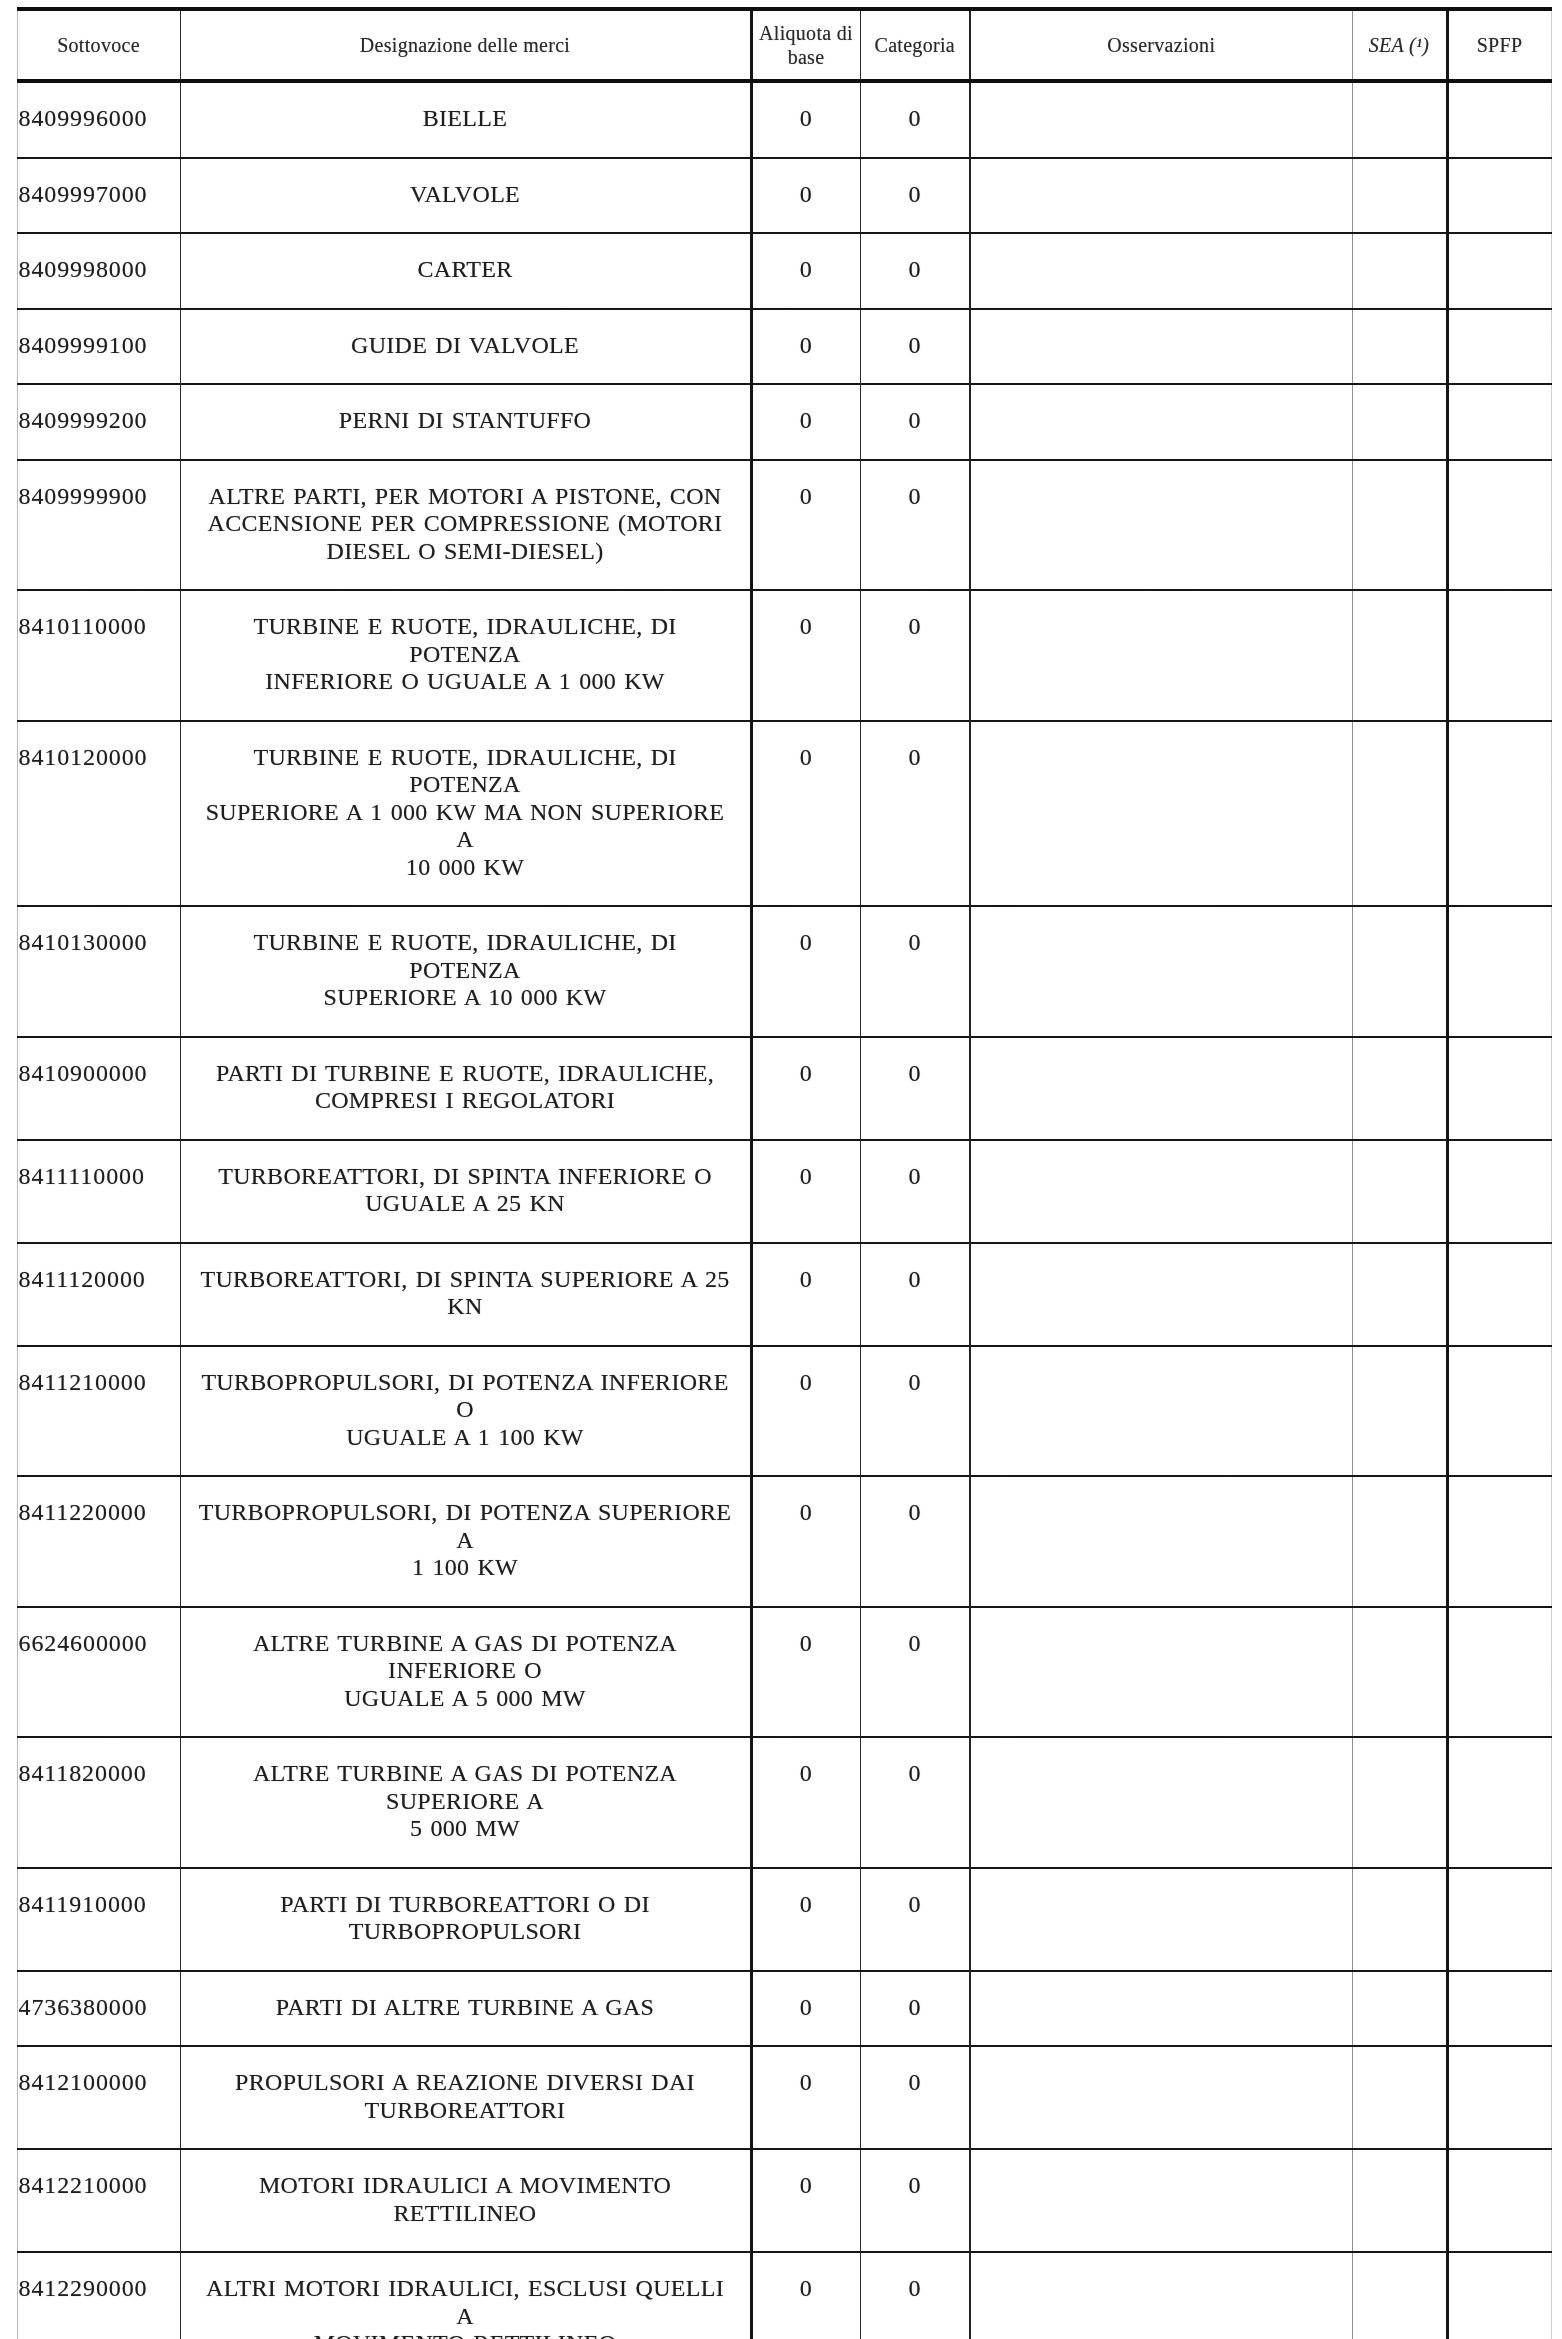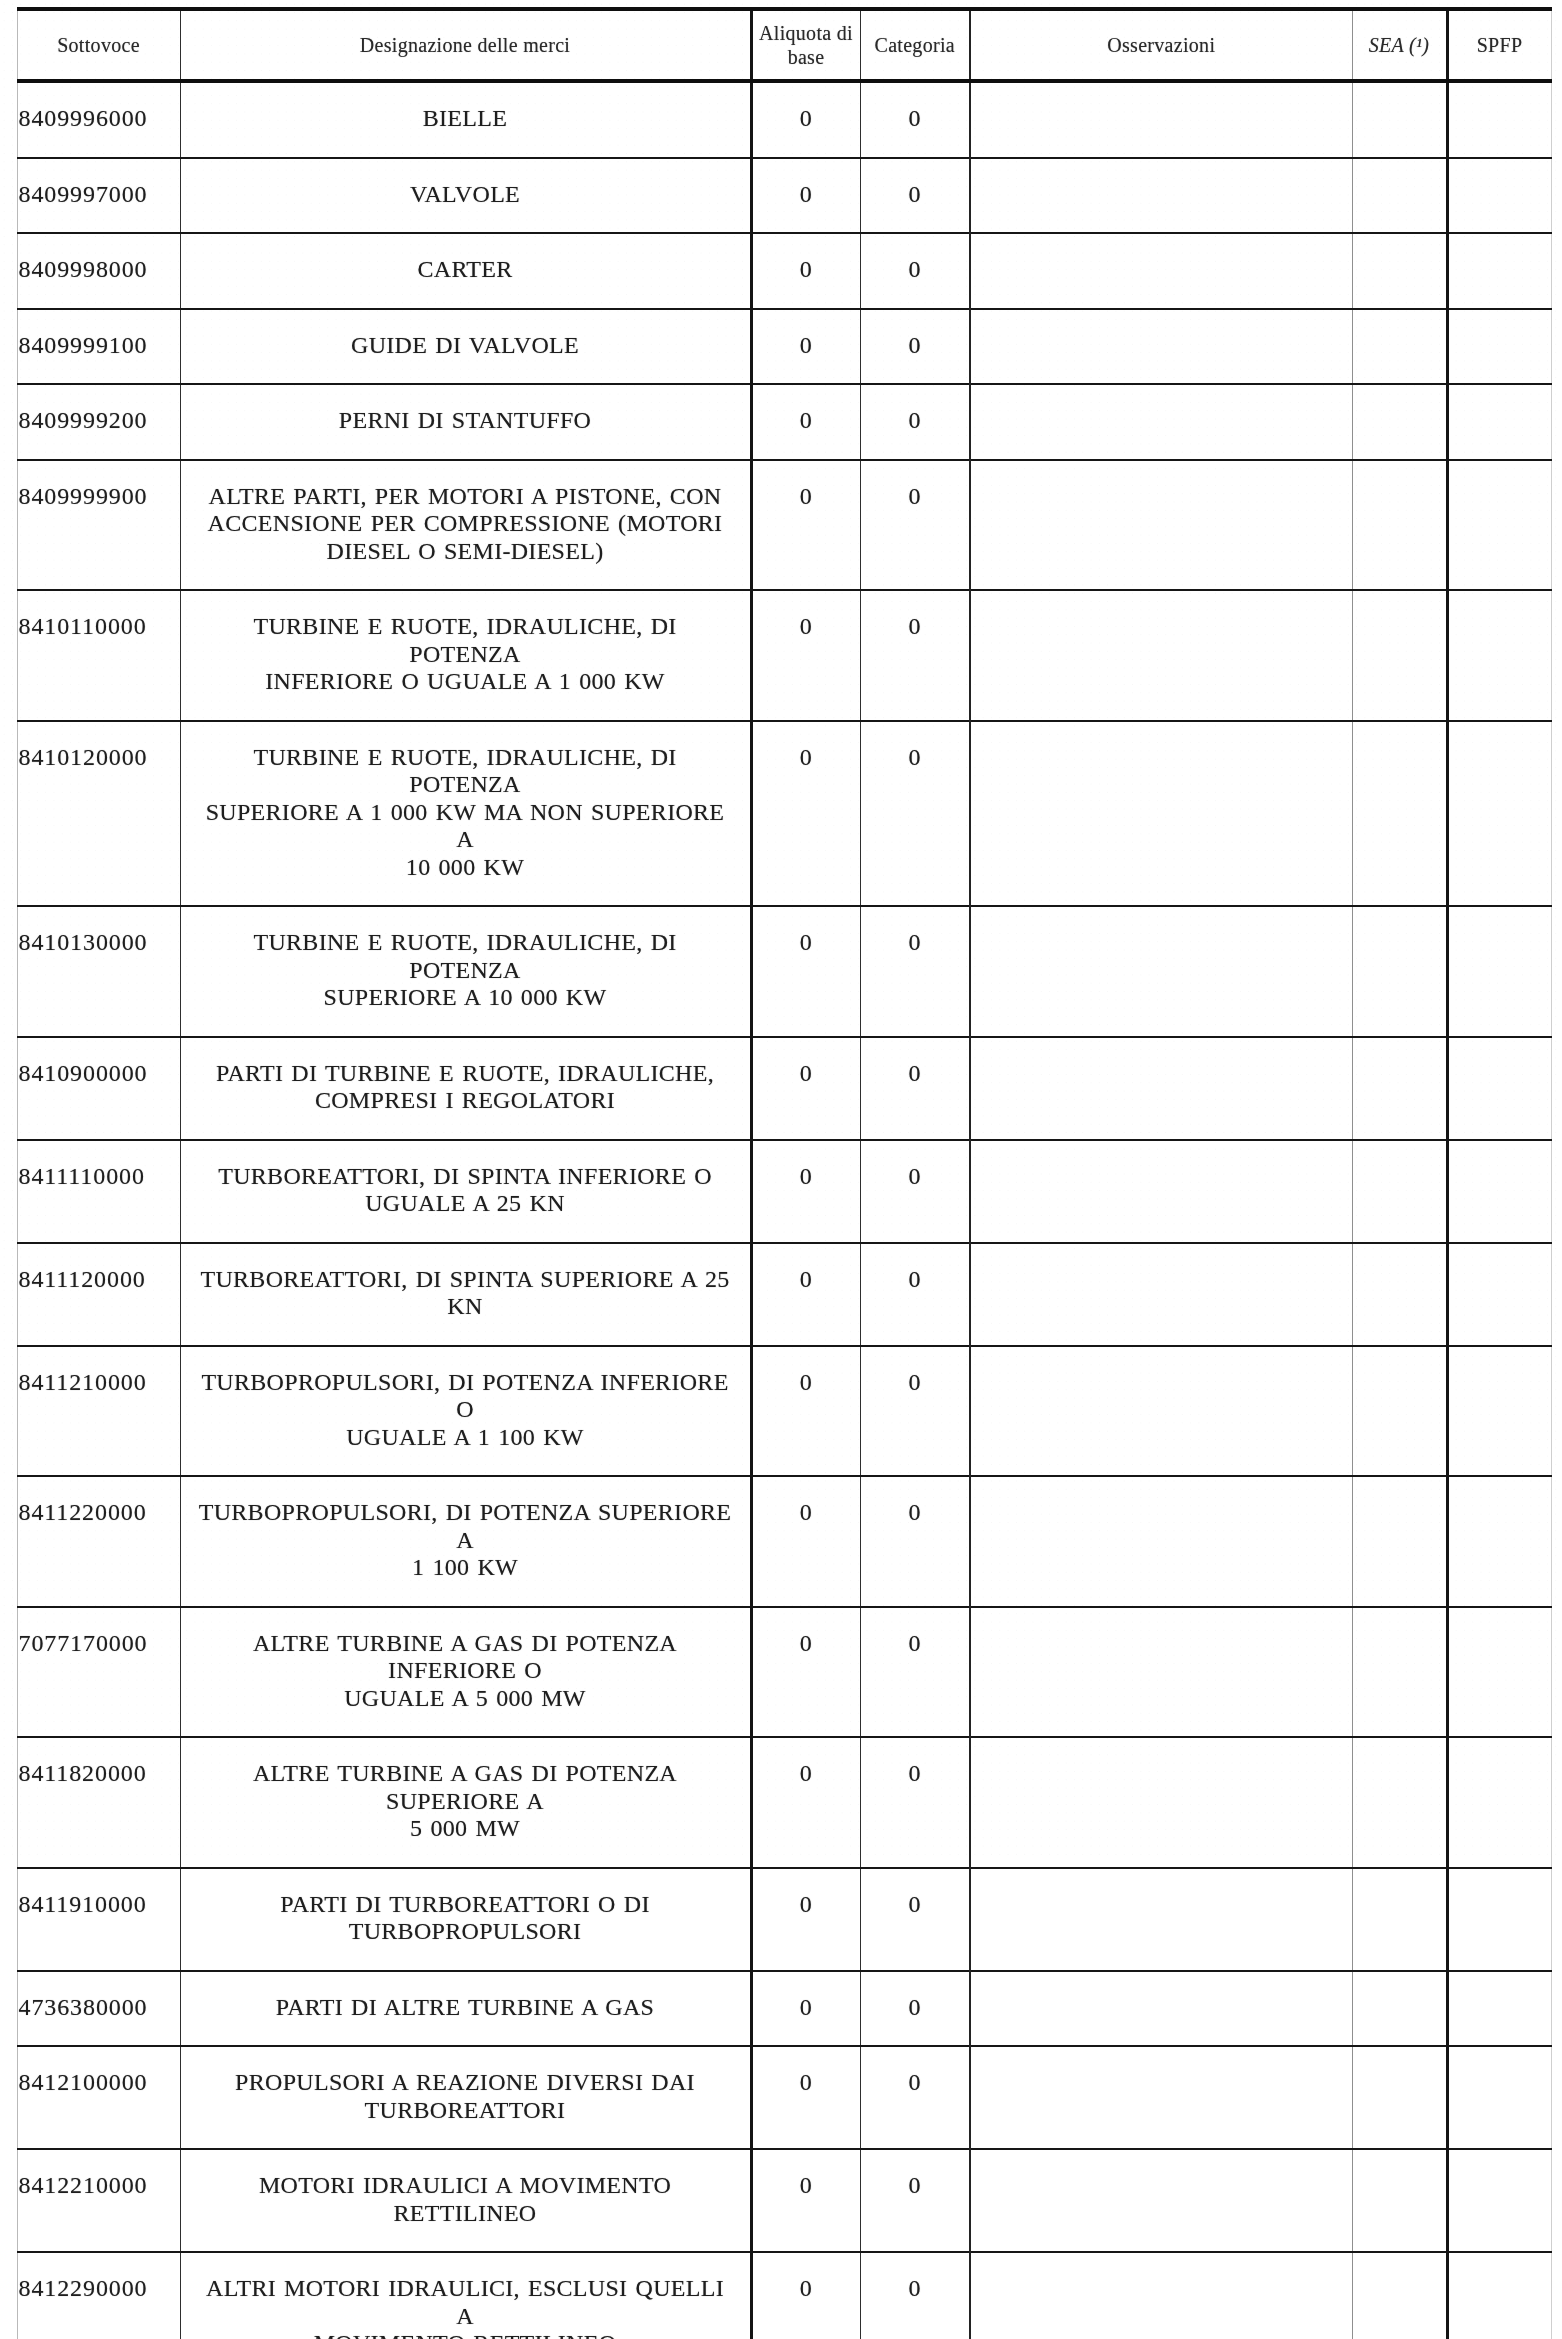--- a/index.html
+++ b/index.html
@@ -247,21 +247,21 @@
     <td class="c-desc b-desc">TURBOPROPULSORI, DI POTENZA SUPERIORE A
 1 100 KW</td>
     <td class="c-num b-aliq">0</td>
     <td class="c-num b-cat">0</td>
     <td class="b-oss"></td>
     <td class="c-num b-sea"></td>
     <td class="c-num b-spfp"></td>
   </tr>
 
   <tr>
-    <td class="c-code">7077170000</td>
+    <td class="c-code">6624600000</td>
     <td class="c-desc b-desc">ALTRE TURBINE A GAS DI POTENZA INFERIORE O
 UGUALE A 5 000 MW</td>
     <td class="c-num b-aliq">0</td>
     <td class="c-num b-cat">0</td>
     <td class="b-oss"></td>
     <td class="c-num b-sea"></td>
     <td class="c-num b-spfp"></td>
   </tr>
 
   <tr>

